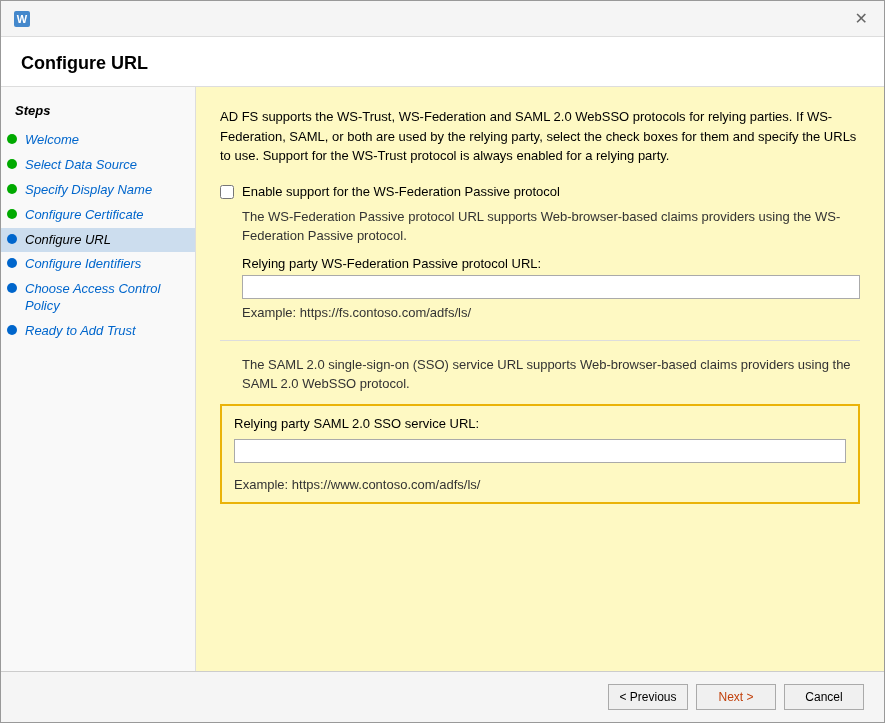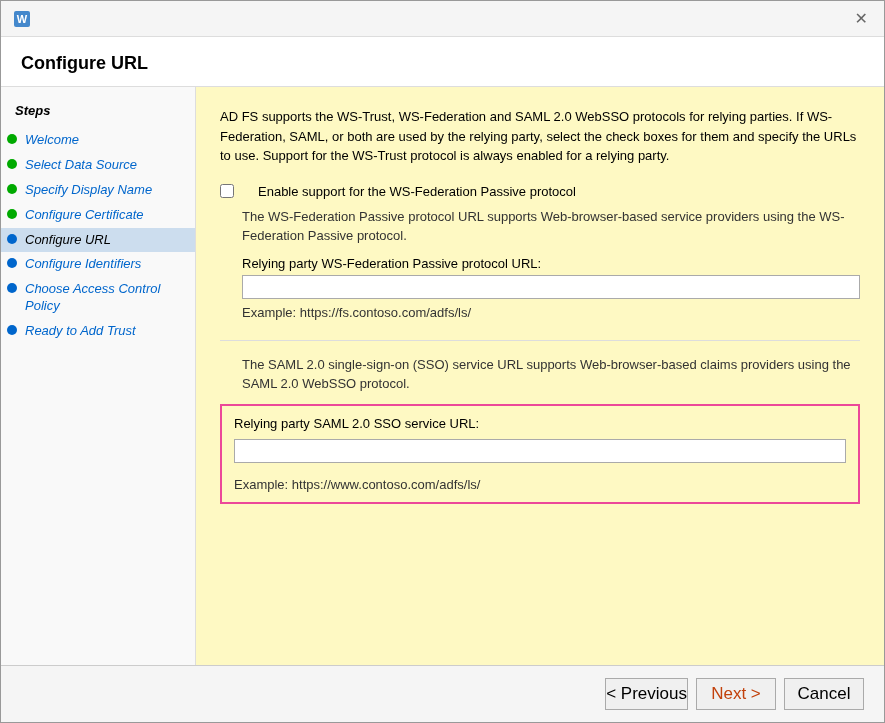--- a/index.html
+++ b/index.html
@@ -116,22 +116,22 @@
       font-size: 13px;
       color: #000;
       margin-bottom: 18px;
       line-height: 1.5;
     }
     .section {
       margin-bottom: 20px;
     }
     .checkbox-row {
       display: flex;
-      align-items: center;
-      gap: 24px;
+      align-items: flex-end;
+      gap: 8px;
       margin-bottom: 8px;
     }
     .checkbox-row input[type="checkbox"] {
       width: 14px;
       height: 14px;
       cursor: pointer;
     }
     .checkbox-label {
       font-size: 13px;
       color: #000;
@@ -159,41 +159,41 @@
       padding: 2px 4px;
       font-size: 13px;
       background: #fff;
     }
     .example-text {
       font-size: 13px;
       color: #333;
       margin-top: 6px;
     }
     .highlighted-box {
-      border: 2px solid #ec4899;
+      border: 2px solid #eab308;
       padding: 10px 12px;
       margin-left: 0;
     }
     .divider {
       border: none;
       border-top: 1px solid #ddd;
       margin: 14px 0;
     }
     .footer {
       border-top: 1px solid #ccc;
       padding: 12px 20px;
       display: flex;
       justify-content: flex-end;
       gap: 8px;
       background: #f5f5f5;
     }
     .btn {
       min-width: 80px;
       padding: 5px 0;
-      font-size: 17px;
+      font-size: 12px;
       border: 1px solid #aaa;
       background: #f0f0f0;
       cursor: pointer;
       color: #000;
     }
     .btn:disabled { color: #c2410c; cursor: default; }
   </style>
 </head>
 <body>
 
@@ -254,21 +254,21 @@
     </div>
 
     <div class="main-content">
       <p class="intro-text">AD FS supports the WS-Trust, WS-Federation and SAML 2.0 WebSSO protocols for relying parties.  If WS-Federation, SAML, or both are used by the relying party, select the check boxes for them and specify the URLs to use.  Support for the WS-Trust protocol is always enabled for a relying party.</p>
 
       <div class="section">
         <div class="checkbox-row">
           <input type="checkbox" id="ws-fed-check" style="">
           <label class="checkbox-label" for="ws-fed-check">Enable support for the WS-Federation Passive protocol</label>
         </div>
-        <p class="section-desc">The WS-Federation Passive protocol URL supports Web-browser-based service providers using the WS-Federation Passive protocol.</p>
+        <p class="section-desc">The WS-Federation Passive protocol URL supports Web-browser-based claims providers using the WS-Federation Passive protocol.</p>
         <div class="field-group">
           <div class="field-label">Relying party WS-Federation Passive protocol URL:</div>
           <input type="text" class="field-input" value="" style="">
           <div class="example-text">Example: https://fs.contoso.com/adfs/ls/</div>
         </div>
       </div>
 
       <hr class="divider">
 
       <div class="section">

